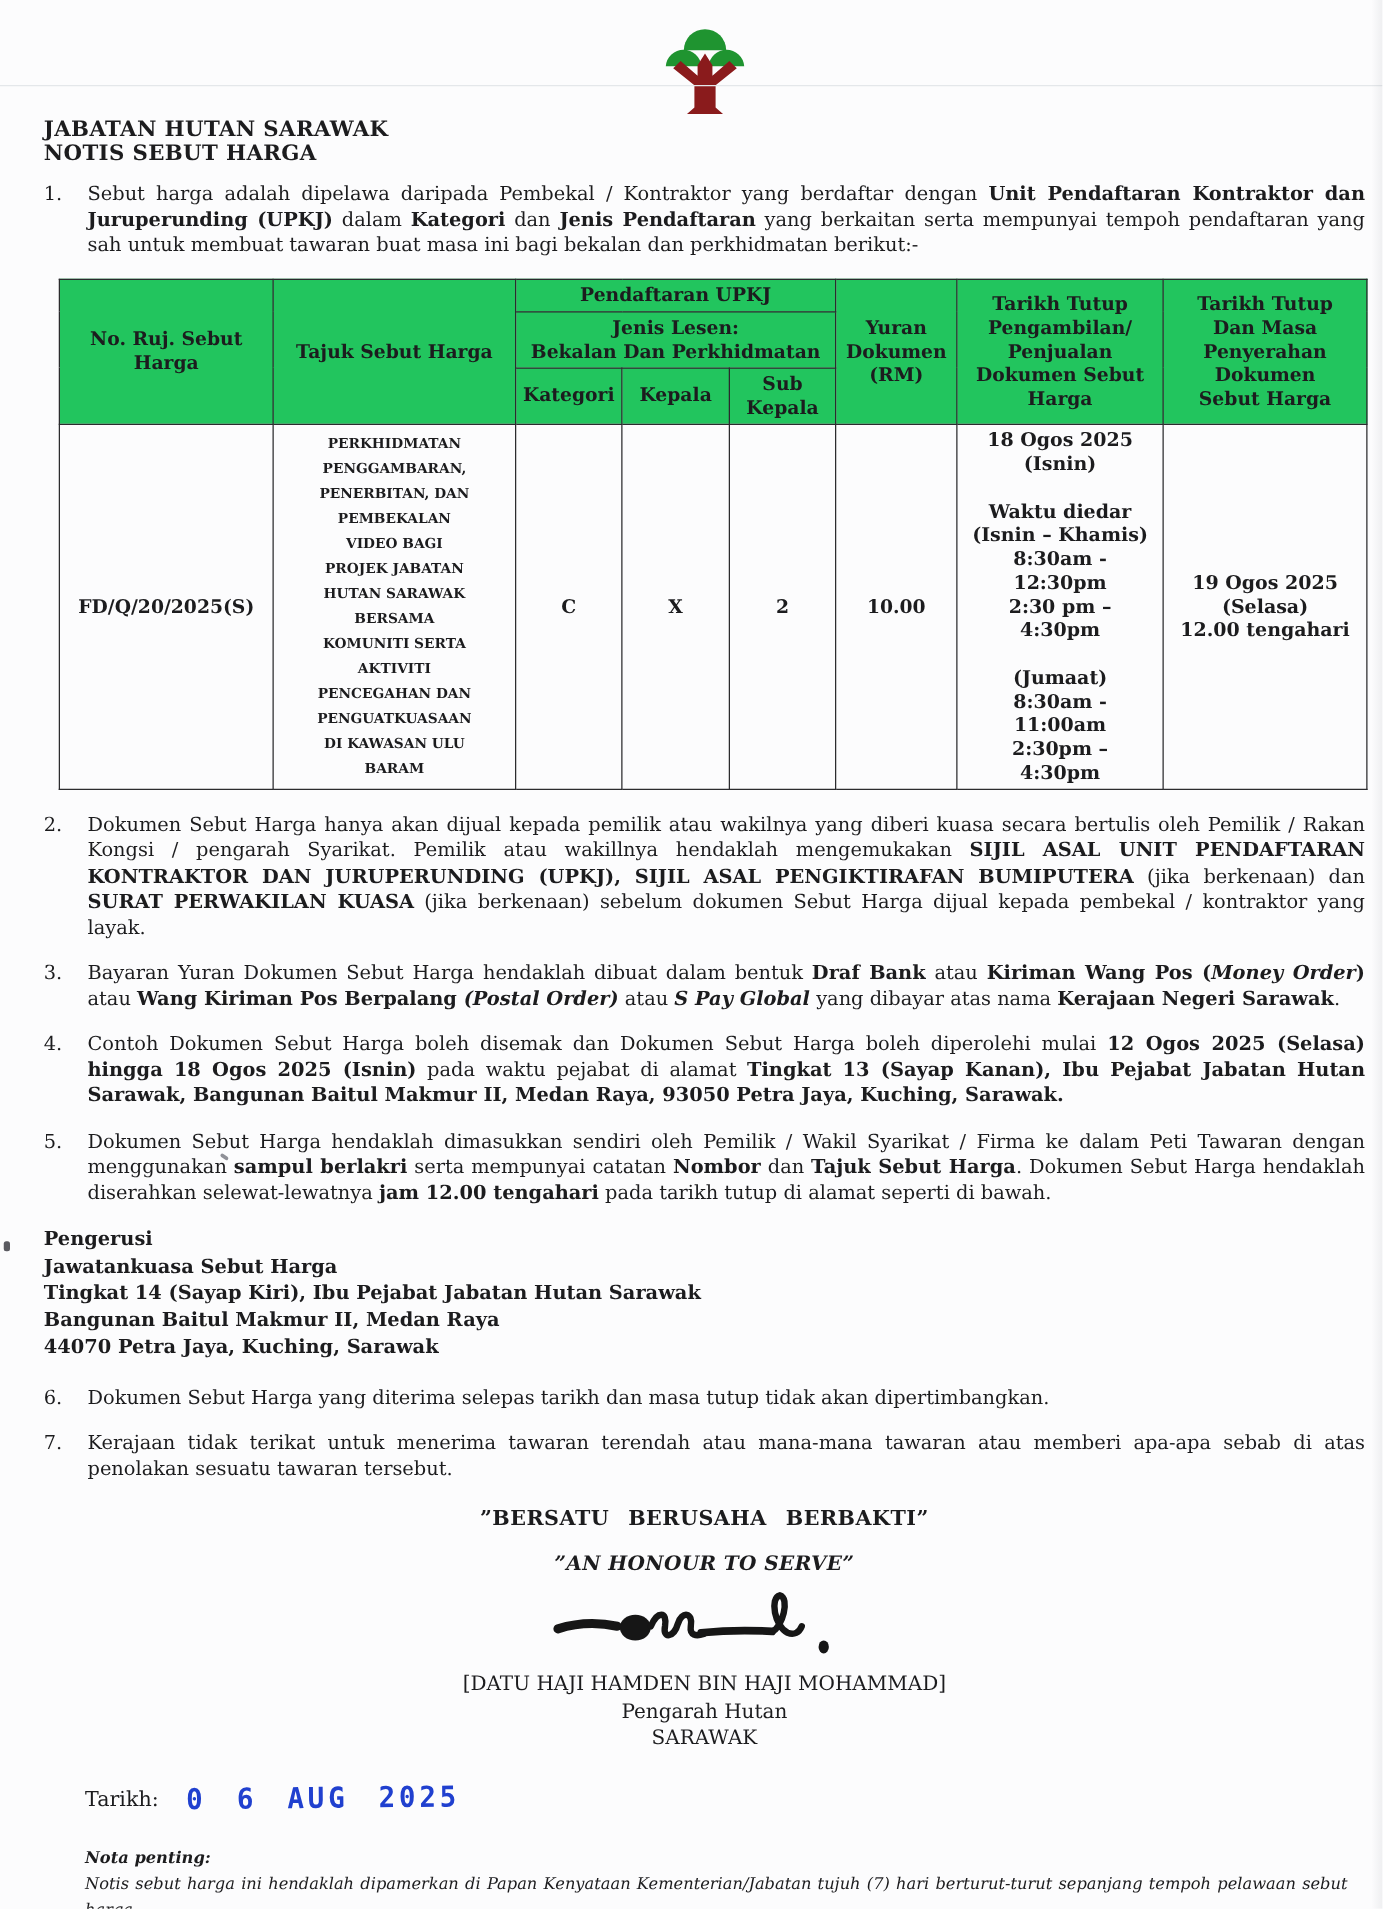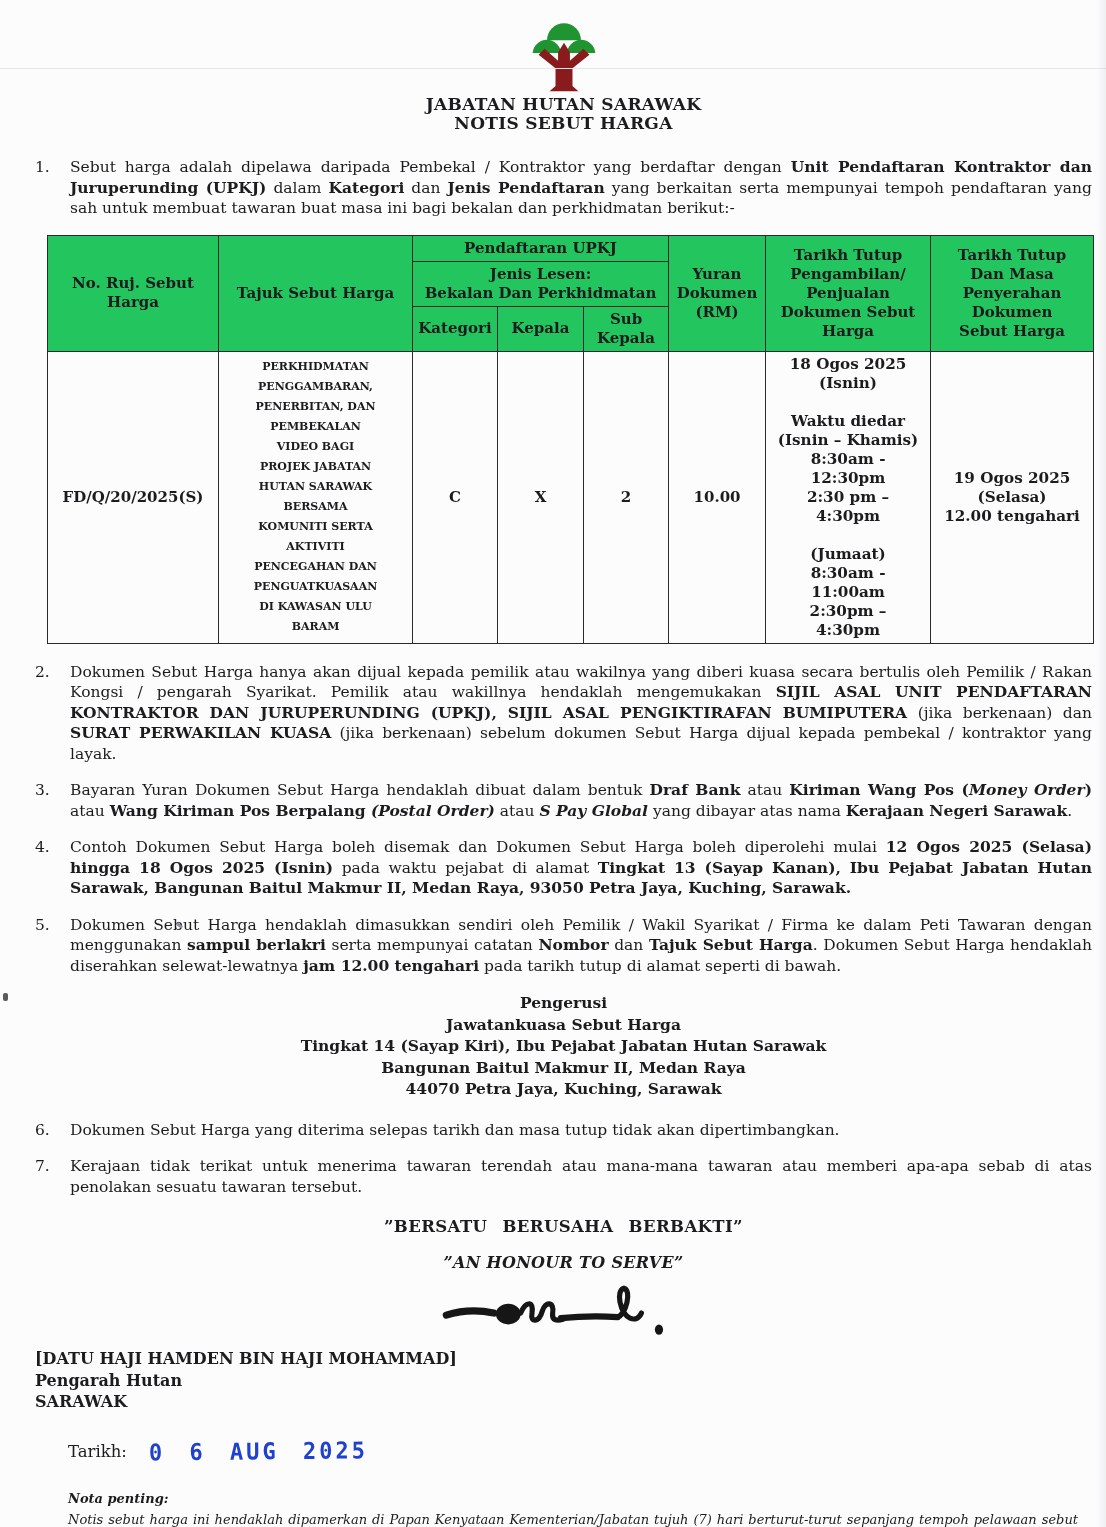--- a/index.html
+++ b/index.html
@@ -18,21 +18,21 @@
   .pre { white-space:pre-line; }
 
   
   .scan-line { position:absolute; left:0; top:68px; width:100%; height:1px; background:#e4e7ea; }
   .edge-shade { position:absolute; right:0; top:0; width:9px; height:100%;
     background:linear-gradient(to right, rgba(0,0,0,0), rgba(120,125,135,0.10)); }
   .speck-1 { position:absolute; left:3px; top:993px; width:5px; height:8px; background:#5a5a60; border-radius:2px; }
   .speck-2 { position:absolute; left:176px; top:924px; width:7px; height:3px; background:#8f9097; border-radius:2px; transform:rotate(35deg); }
 
   
-  .doc-header { text-align:center; margin-bottom:24px; }
+  .doc-header { margin-bottom:12px; }
   .logo { display:block; margin:0 auto 3px auto; }
   .org-title { font-weight:bold; font-size:17px; line-height:19px; letter-spacing:0.3px; }
 
   
   .item { display:flex; margin-bottom:16px; }
   .item .num { width:35px; flex:0 0 35px; font-size:15.5px; line-height:20.5px; }
   .item .txt { flex:1; font-size:15.5px; line-height:20.5px; text-align:justify; }
 
   
   table.quote-table {
@@ -42,30 +42,30 @@
   .quote-table th, .quote-table td {
     border:1.6px solid #2b2b2e; vertical-align:middle; text-align:center;
     font-size:15px; padding:3px 4px;
   }
   .quote-table th { background:#22c55e; font-weight:bold; line-height:19px; }
   .quote-table td { background:transparent; font-weight:bold; line-height:19px; }
   .quote-table td.tajuk-cell { font-size:11px; line-height:20px; }
   .quote-table td.dates-cell { font-size:15.2px; line-height:19px; }
 
   
-  .address-block { text-align:center; font-weight:bold; font-size:15.5px; line-height:21.5px; margin:0 0 20px 0; }
+  .address-block { text-align:left; font-weight:bold; font-size:15.5px; line-height:21.5px; margin:0 0 20px 0; }
 
   
   .motto { text-align:center; margin-top:20px; }
   .motto-my { font-weight:bold; font-size:16.5px; word-spacing:9px; letter-spacing:0.4px; }
   .motto-en { font-weight:bold; font-style:italic; font-size:16px; margin-top:17px; letter-spacing:0.3px; }
 
   
   .signature-wrap { text-align:center; margin-top:8px; }
-  .signatory { text-align:left; font-weight:bold; font-size:16px; line-height:21.5px; }
+  .signatory { text-align:center; font-weight:normal; font-size:16px; line-height:21.5px; }
 
   
   .date-row { display:flex; align-items:center; margin:26px 0 0 33px; }
   .date-label { font-size:16.5px; }
   .date-stamp {
     font-family:"DejaVu Sans Mono","Liberation Mono",monospace;
     font-weight:bold; color:#2040cf; font-size:22px;
     letter-spacing:3px; word-spacing:8px; margin-left:22px;
     transform:rotate(-0.6deg) scaleY(1.05);
   }

